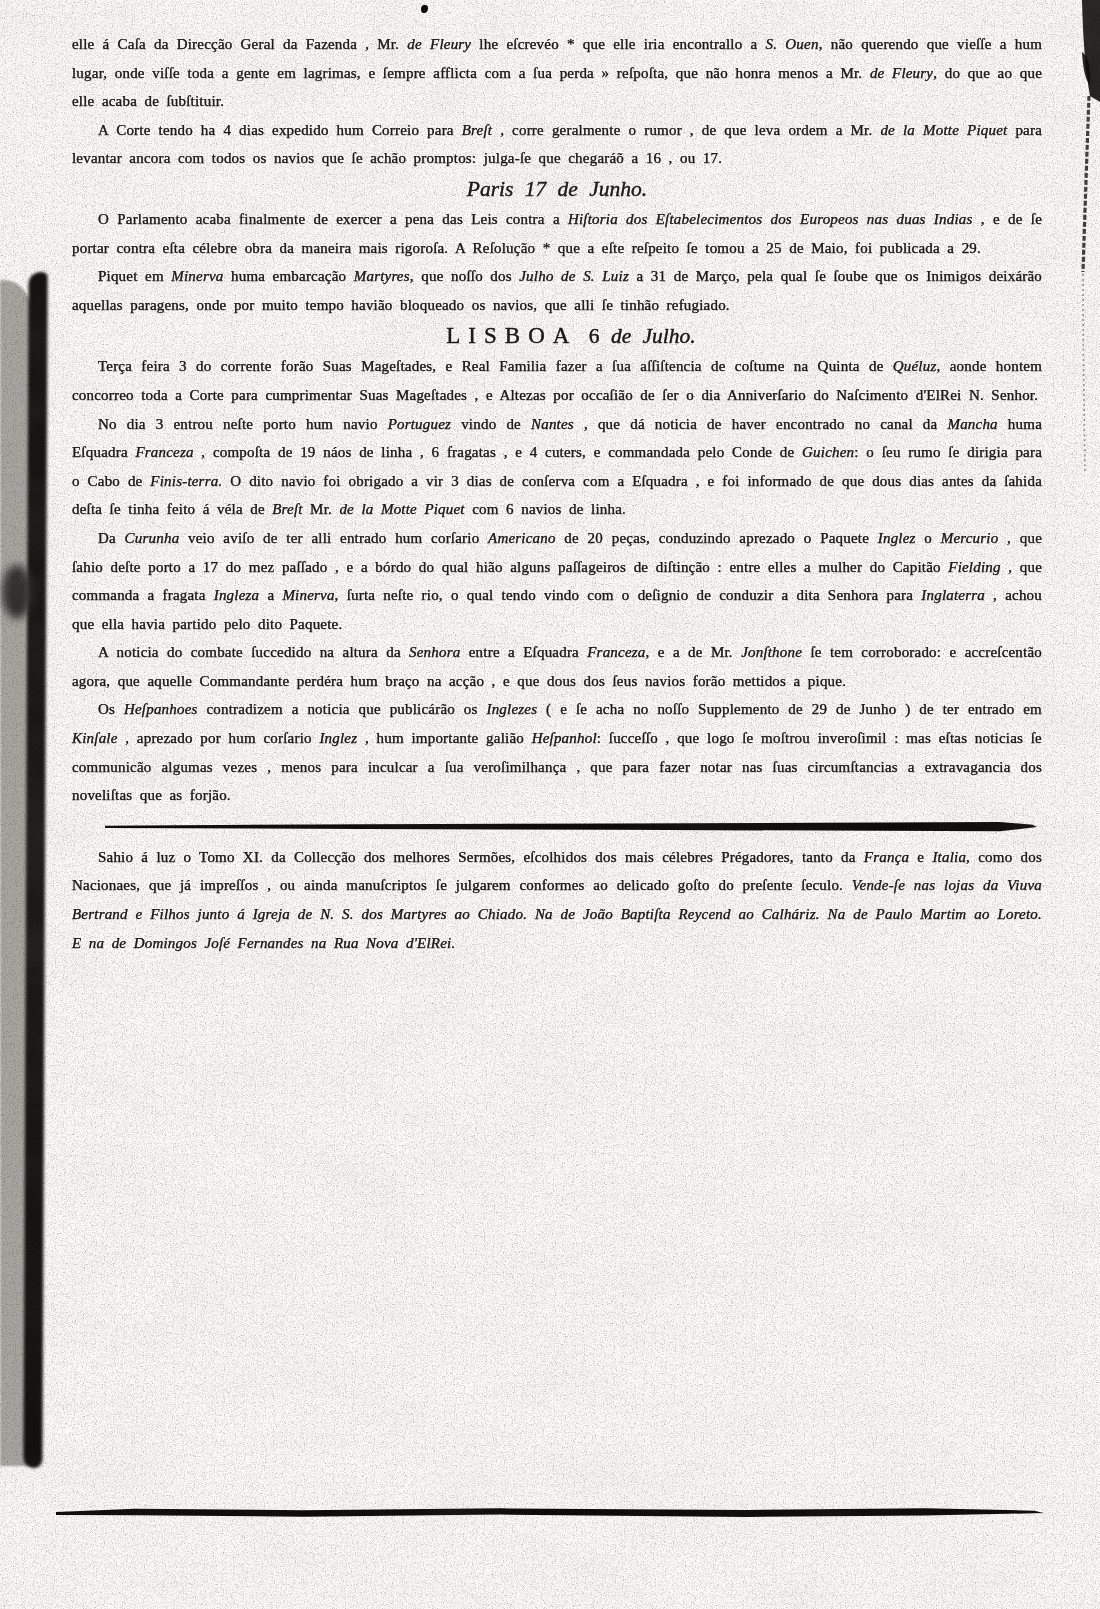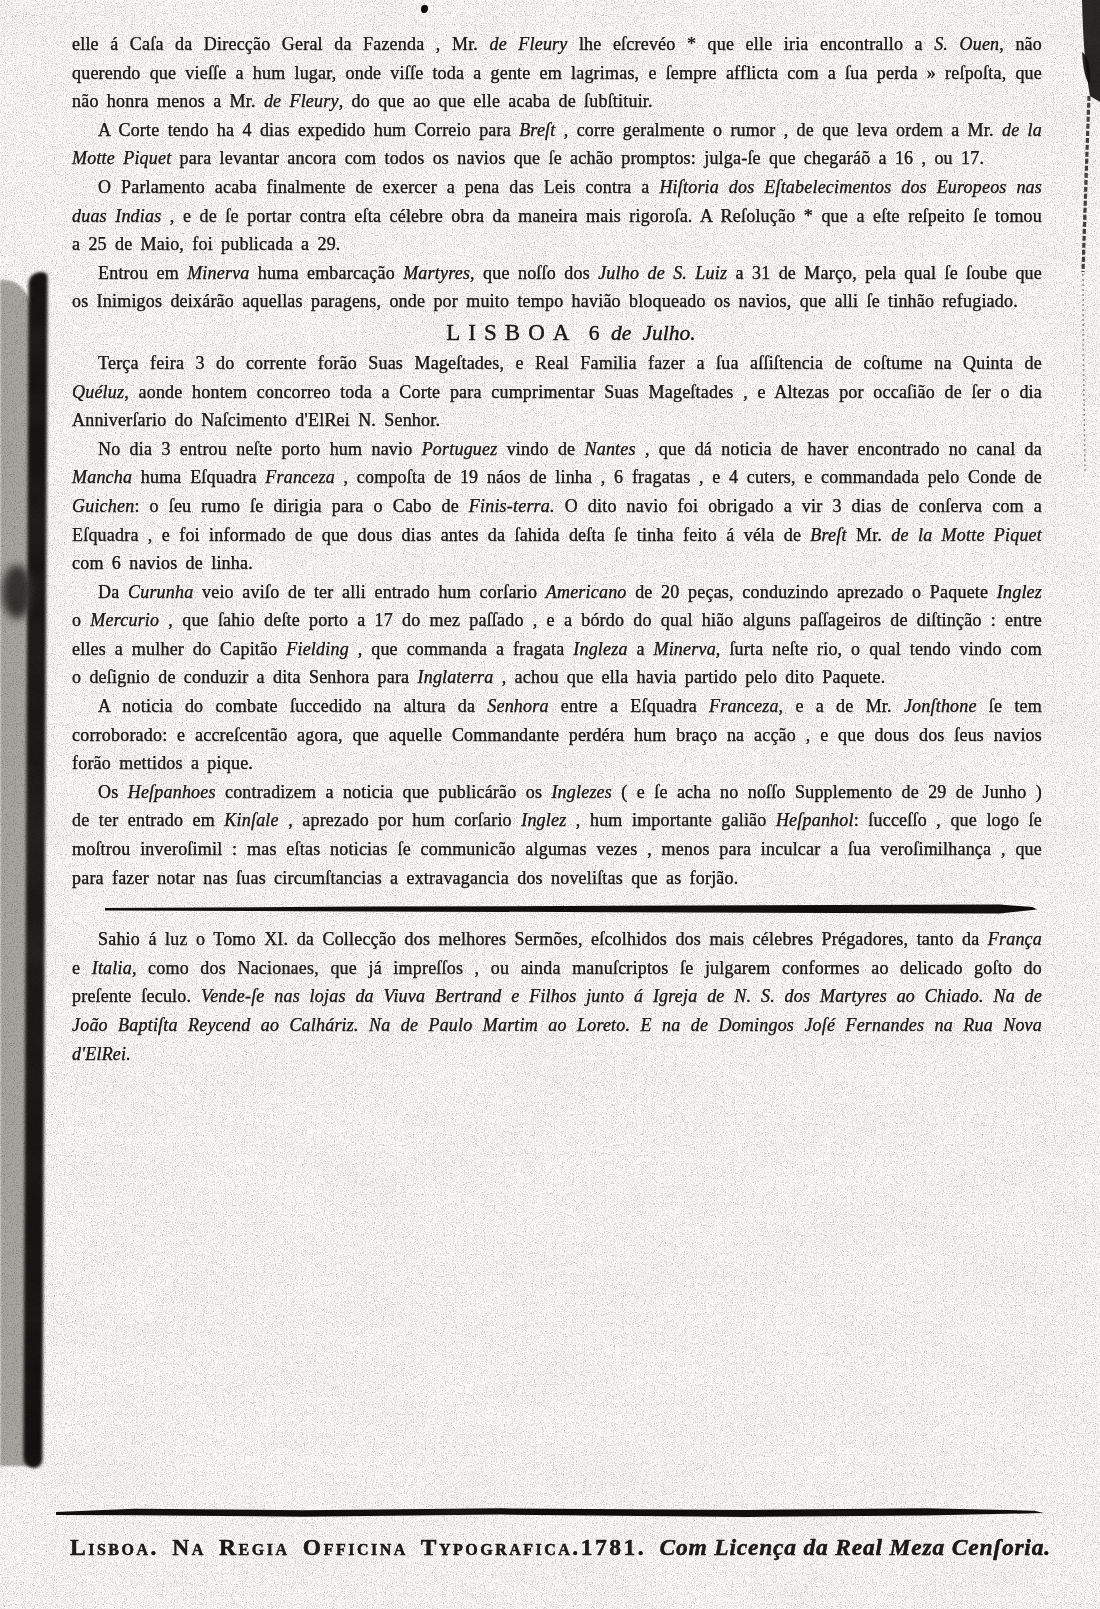--- a/index.html
+++ b/index.html
@@ -12,21 +12,21 @@
     font-family:"Liberation Serif","DejaVu Serif",serif;
     color:#1c1b18;
   }
   
   #text-column{
     position:absolute;
     left:72px;top:30px;width:970px;
   }
   .para{
     margin:0;
-    font-size:18px;
+    font-size:15px;
     line-height:28.6px;
     text-align:justify;
     word-spacing:3.5px;
     letter-spacing:0.2px;
     -webkit-text-stroke:0.25px #1c1b18;
     text-shadow:0 0 0.5px rgba(28,27,24,0.55);
   }
   .ind{text-indent:26px;}
   .heading{
     margin:2px 0 1px 0;
@@ -108,35 +108,35 @@
   <svg id="edge-artifact" width="30" height="520" viewBox="0 0 30 520">
     <path d="M12,0 L30,0 L30,102 L20,96 C15,68 13,38 12,0 Z" fill="#151310" opacity="0.92"></path>
     <path d="M12,52 C18,56 21,66 20,84 C16,82 13,70 12,52 Z" fill="#100f0d" opacity="0.9"></path>
     <path d="M19,96 C17,150 15,210 13,272" stroke="#22201c" stroke-width="3.2" fill="none" stroke-dasharray="5 2" opacity="0.85"></path>
     <path d="M13,274 C13,336 14,408 15,472" stroke="#3a3834" stroke-width="1.6" fill="none" stroke-dasharray="2 3" opacity="0.5"></path>
   </svg>
 
   <main id="text-column">
       <p class="para"><span>elle á Caſa da Direcção Geral da Fazenda , Mr. </span><span class="it">de Fleury</span><span> lhe eſcrevéo * que elle iria encontrallo a </span><span class="it">S. Ouen</span><span>, não querendo que vieſſe a hum lugar, onde viſſe toda a gente em lagrimas, e ſempre afflicta com a ſua perda » reſpoſta, que não honra menos a Mr. </span><span class="it">de Fleury</span><span>, do que ao que elle acaba de ſubſtituir.</span></p>
       <p class="para ind"><span>A Corte tendo ha 4 dias expedido hum Correio para </span><span class="it">Breſt</span><span> , corre geralmente o rumor , de que leva ordem a Mr. </span><span class="it">de la Motte Piquet</span><span> para levantar ancora com todos os navios que ſe achão promptos: julga-ſe que chegaráõ a 16 , ou 17.</span></p>
+      <p class="heading"><span class="it">Paris 17 de Junho.</span></p>
       <p class="para ind"><span>O Parlamento acaba finalmente de exercer a pena das Leis contra a </span><span class="it">Hiſtoria dos Eſtabelecimentos dos Europeos nas duas Indias</span><span> , e de ſe portar contra eſta célebre obra da maneira mais rigoroſa. A Reſolução * que a eſte reſpeito ſe tomou a 25 de Maio, foi publicada a 29.</span></p>
-      <p class="para ind"><span>Entrou em </span><span class="it">Minerva</span><span> huma embarcação </span><span class="it">Martyres</span><span>, que noſſo dos </span><span class="it">Julho de S. Luiz</span><span> a 31 de Março, pela qual ſe ſoube que os Inimigos deixárão aquellas paragens, onde por muito tempo havião bloqueado os navios, que alli ſe tinhão refugiado.</span></p>
+      <p class="para ind"><span>Piquet em </span><span class="it">Minerva</span><span> huma embarcação </span><span class="it">Martyres</span><span>, que noſſo dos </span><span class="it">Julho de S. Luiz</span><span> a 31 de Março, pela qual ſe ſoube que os Inimigos deixárão aquellas paragens, onde por muito tempo havião bloqueado os navios, que alli ſe tinhão refugiado.</span></p>
       <p class="heading"><span class="caps">LISBOA</span><span> 6 </span><span class="it">de Julho.</span></p>
       <p class="para ind"><span>Terça feira 3 do corrente forão Suas Mageſtades, e Real Familia fazer a ſua aſſiſtencia de coſtume na Quinta de </span><span class="it">Quéluz</span><span>, aonde hontem concorreo toda a Corte para cumprimentar Suas Mageſtades , e Altezas por occaſião de ſer o dia Anniverſario do Naſcimento d'ElRei N. Senhor.</span></p>
       <p class="para ind"><span>No dia 3 entrou neſte porto hum navio </span><span class="it">Portuguez</span><span> vindo de </span><span class="it">Nantes</span><span> , que dá noticia de haver encontrado no canal da </span><span class="it">Mancha</span><span> huma Eſquadra </span><span class="it">Franceza</span><span> , compoſta de 19 náos de linha , 6 fragatas , e 4 cuters, e commandada pelo Conde de </span><span class="it">Guichen</span><span>: o ſeu rumo ſe dirigia para o Cabo de </span><span class="it">Finis-terra.</span><span> O dito navio foi obrigado a vir 3 dias de conſerva com a Eſquadra , e foi informado de que dous dias antes da ſahida deſta ſe tinha feito á véla de </span><span class="it">Breſt</span><span> Mr. </span><span class="it">de la Motte Piquet</span><span> com 6 navios de linha.</span></p>
       <p class="para ind"><span>Da </span><span class="it">Curunha</span><span> veio aviſo de ter alli entrado hum corſario </span><span class="it">Americano</span><span> de 20 peças, conduzindo aprezado o Paquete </span><span class="it">Inglez</span><span> o </span><span class="it">Mercurio</span><span> , que ſahio deſte porto a 17 do mez paſſado , e a bórdo do qual hião alguns paſſageiros de diſtinção : entre elles a mulher do Capitão </span><span class="it">Fielding</span><span> , que commanda a fragata </span><span class="it">Ingleza</span><span> a </span><span class="it">Minerva</span><span>, ſurta neſte rio, o qual tendo vindo com o deſignio de conduzir a dita Senhora para </span><span class="it">Inglaterra</span><span> , achou que ella havia partido pelo dito Paquete.</span></p>
       <p class="para ind"><span>A noticia do combate ſuccedido na altura da </span><span class="it">Senhora</span><span> entre a Eſquadra </span><span class="it">Franceza</span><span>, e a de Mr. </span><span class="it">Jonſthone</span><span> ſe tem corroborado: e accreſcentão agora, que aquelle Commandante perdéra hum braço na acção , e que dous dos ſeus navios forão mettidos a pique.</span></p>
       <p class="para ind"><span>Os </span><span class="it">Heſpanhoes</span><span> contradizem a noticia que publicárão os </span><span class="it">Inglezes</span><span> ( e ſe acha no noſſo Supplemento de 29 de Junho ) de ter entrado em </span><span class="it">Kinſale</span><span> , aprezado por hum corſario </span><span class="it">Inglez</span><span> , hum importante galião </span><span class="it">Heſpanhol</span><span>: ſucceſſo , que logo ſe moſtrou inveroſimil : mas eſtas noticias ſe communicão algumas vezes , menos para inculcar a ſua veroſimilhança , que para fazer notar nas ſuas circumſtancias a extravagancia dos noveliſtas que as forjão.</span></p>
       <div class="rule rule1"></div>
       <p class="para ind"><span>Sahio á luz o Tomo XI. da Collecção dos melhores Sermões, eſcolhidos dos mais célebres Prégadores, tanto da </span><span class="it">França</span><span> e </span><span class="it">Italia</span><span>, como dos Nacionaes, que já impreſſos , ou ainda manuſcriptos ſe julgarem conformes ao delicado goſto do preſente ſeculo. </span><span class="it">Vende-ſe nas lojas da Viuva Bertrand e Filhos junto á Igreja de N. S. dos Martyres ao Chiado. Na de João Baptiſta Reycend ao Calháriz. Na de Paulo Martim ao Loreto. E na de Domingos Joſé Fernandes na Rua Nova d'ElRei.</span></p>
     </main>
 
   <footer id="imprint-footer">
     <div class="rule rule2"></div>
-    <p id="imprint-line"><span class="sc">Lisboa. Na Regia Officina Typografica.1781. </span><span class="ib">Com Licença da Real Meza Cenſoria.</span></p>
   </footer>
 
   <svg class="noise" width="1100" height="1609">
     <filter id="grain-coarse" x="0" y="0" width="100%" height="100%">
       <feTurbulence type="fractalNoise" baseFrequency="0.012 0.02" numOctaves="3" seed="4"></feTurbulence>
       <feColorMatrix type="matrix" values="0 0 0 0 0.42  0 0 0 0 0.41  0 0 0 0 0.38  0.5 0.5 0.5 0 -0.6"></feColorMatrix>
     </filter>
     <rect width="1100" height="1609" filter="url(#grain-coarse)" opacity="0.12"></rect>
   </svg>
   <svg class="noise" width="1100" height="1609">

